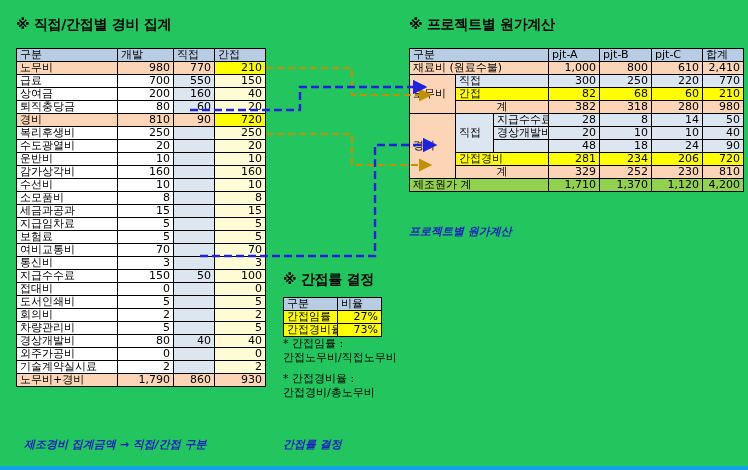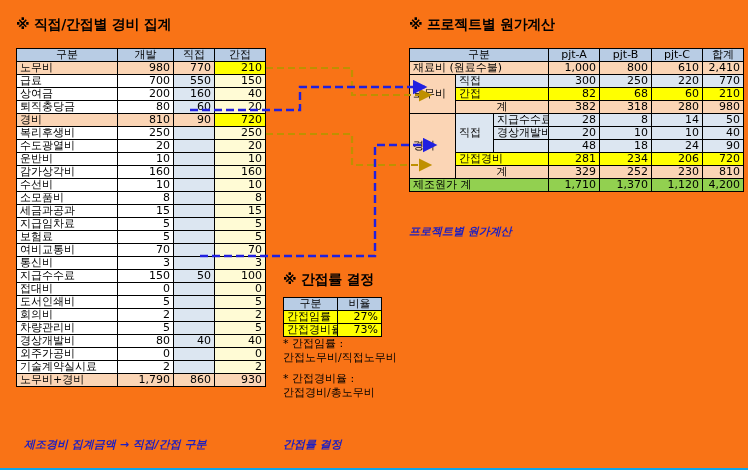--- a/index.html
+++ b/index.html
@@ -6,22 +6,22 @@
   html, body {
     margin: 0; padding: 0;
     width: 748px; height: 470px;
     background: #ffffff;
     font-family: "DejaVu Sans", "Liberation Sans", sans-serif;
     overflow: hidden;
   }
   #page {
     position: relative;
     width: 748px; height: 470px;
-    background: #f97316;
-    border-bottom: 2px solid #0ea5e9;
+    background: #22c55e;
+    border-bottom: 4px solid #0ea5e9;
   }
 
   
   .section-title {
     position: absolute;
     font-size: 14px;
     font-weight: bold;
     color: #000000;
     letter-spacing: -0.3px;
     white-space: nowrap;
@@ -40,21 +40,21 @@
   }
   table.xl td, table.xl th {
     border: 1px solid #000000;
     padding: 0 3px;
     height: 13px;
     line-height: 12px;
     font-weight: normal;
     overflow: hidden;
     white-space: nowrap;
   }
-  .hdr      { background: #b8cce4; font-weight: bold; text-align: center; }
+  .hdr      { background: #b8cce4; font-weight: bold; }
   .num      { text-align: right; }
   .ctr      { text-align: center; }
   .lbl      { text-align: left; }
   .peach    { background: #fbd5b5; }
   .peach-b  { background: #fbd5b5; font-weight: bold; }
   .blue     { background: #dce6f1; }
   .cream    { background: #fffbd5; }
   .yellow   { background: #ffff00; }
   .yellow-b { background: #ffff00; font-weight: bold; }
   .green    { background: #92d050; font-weight: bold; }

